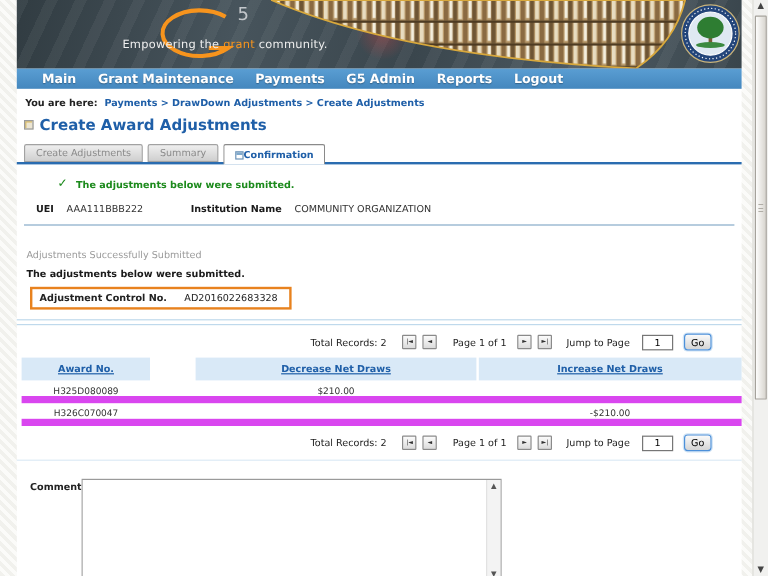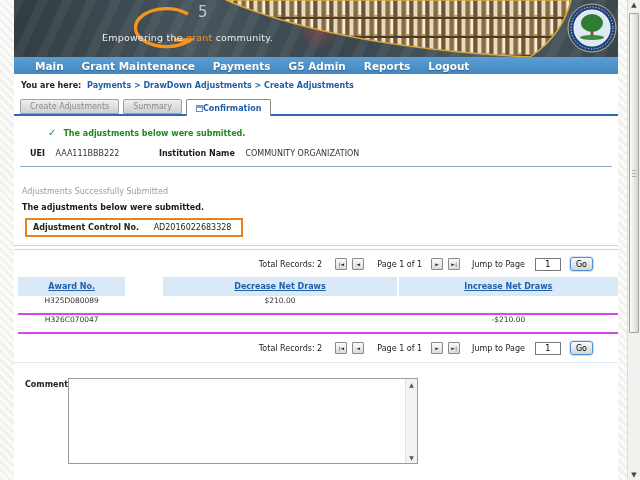--- a/index.html
+++ b/index.html
@@ -83,21 +83,21 @@
   .pg-input { width:26px; height:13px; border:1px solid #767676; font-size:8px; padding:0 2px;
               font-family:inherit; text-align:center; }
   .pg-go { margin-left:9px; height:14px; padding:0 5px; font-size:8px; font-family:inherit;
            border:1px solid #4d90d9; border-radius:3px; background:linear-gradient(#fafafa,#d5d5d5);
            box-shadow:0 0 0 1px #cfe3f5; }
 
   .table { margin:2px 0 0 4px; width:600px; }
   .thead, .trow { display:flex; gap:2px; }
   .th { height:19px; background:#d9e9f7; display:flex; align-items:center; justify-content:center;
         font-size:8px; font-weight:bold; color:#1f5fa8; text-decoration:underline; cursor:pointer; }
-  .trow { height:19px; align-items:flex-start; border-bottom:2px solid #d946ef; }
+  .trow { height:19px; align-items:flex-end; border-bottom:6px solid #d946ef; }
   .td { font-size:7.5px; color:#333; text-align:center; }
   .c1 { width:115px; } .c2 { width:250px;margin-left:36px; } .c3 { width:235px; }
 
   .thin-line { height:1px; background:#dceaf6; margin-top:3px; }
 
   .comments-row { margin-top:15px; display:flex; align-items:flex-start; }
   .comments-label { margin-left:11px; width:43px; font-size:8px; padding-top:2px;font-weight:bold; }
   .ta-wrap { width:350px; height:86px; border:1px solid #9a9a9a; position:relative; background:#fff; }
   .ta-wrap textarea { position:absolute; left:0; top:0; right:12px; bottom:0; width:336px; height:84px;
                       border:none; outline:none; resize:none; font:8px "DejaVu Sans",sans-serif; }
@@ -157,20 +157,24 @@
       <a href="#">G5 Admin</a>
       <a href="#">Reports</a>
       <a href="#">Logout</a>
     </div>
 
     <div class="breadcrumb">
       <span class="bc-prefix">You are here:</span>
       <span class="bc-path">Payments &gt; DrawDown Adjustments &gt; Create Adjustments</span>
     </div>
 
+    <div class="title-row">
+      <span class="title-icon"></span>
+      <h1>Create Award Adjustments</h1>
+    </div>
 
     <div class="tabs">
       <div class="tab">Create Adjustments</div>
       <div class="tab">Summary</div>
       <div class="tab active">
         <span class="tab-icon"></span>
         <span>Confirmation</span>
       </div>
     </div>
     <div class="blue-rule"></div>

